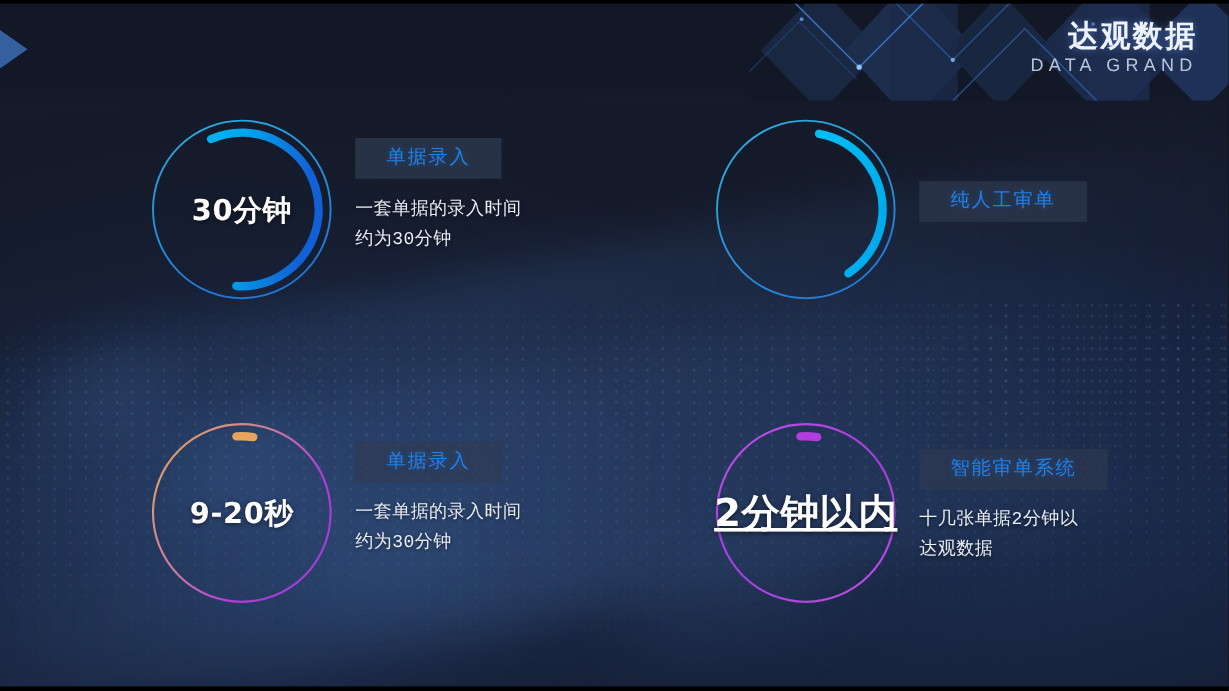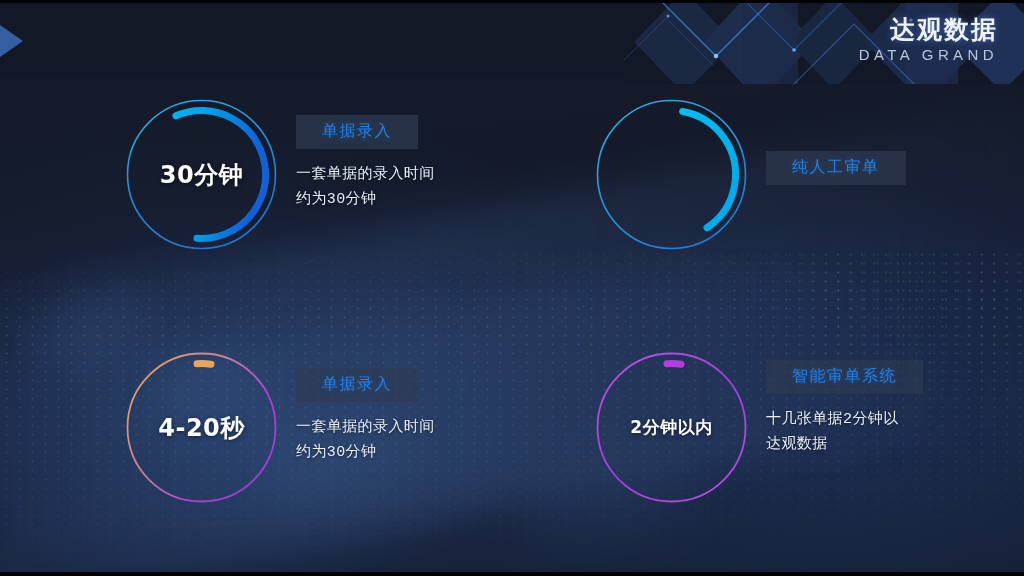--- a/index.html
+++ b/index.html
@@ -161,21 +161,21 @@
     align-items: center;
     justify-content: center;
     font-family: "DejaVu Sans", "Liberation Sans", sans-serif;
     font-size: 24px;
     font-weight: 700;
     color: #fdfdfe;
     letter-spacing: 0.5px;
     text-shadow: 0 1px 4px rgba(0,0,0,0.55);
     white-space: nowrap;
   }
-  .ring-value.wide { font-size: 17px; }
+  .ring-value.wide { font-size: 32px; text-decoration: underline; }
 
   .stat-text {
     position: absolute;
     top: 20px;
   }
   .chip {
     display: inline-block;
     background: rgba(41,52,73,0.92);
     padding: 7px 26px 9px 26px;
     font-family: "DejaVu Sans", "Liberation Sans", sans-serif;
@@ -315,21 +315,21 @@
             <stop offset="0%" stop-color="#e8a45e"></stop>
             <stop offset="38%" stop-color="#d07f9a"></stop>
             <stop offset="70%" stop-color="#b43de0"></stop>
             <stop offset="100%" stop-color="#9b3fd8"></stop>
           </linearGradient>
         </defs>
         <circle cx="77.5" cy="77.5" r="74" fill="none" stroke="url(#g3thin)" stroke-width="1.8" opacity="0.98"></circle>
         <circle cx="77.5" cy="77.5" r="64" fill="none" stroke="#e8a45e" stroke-width="7" stroke-linecap="round" stroke-dasharray="14 388" stroke-dashoffset="0" transform="rotate(-94 77.5 77.5)"></circle>
       </svg>
     </div>
-    <div class="ring-value">4-20秒</div>
+    <div class="ring-value">9-20秒</div>
     <div class="stat-text" style="left:172px; top:18px;">
       <div class="chip translucent">单据录入</div>
       <div class="desc">一套单据的录入时间
 约为30分钟</div>
     </div>
   </div>
 
   <div class="stat" style="left:594px; top:350px; width:350px; height:160px;">
     <div class="ring-wrap">
       <svg width="155" height="155" viewBox="0 0 155 155">
@@ -338,21 +338,21 @@
             <stop offset="0%" stop-color="#c24fe6"></stop>
             <stop offset="50%" stop-color="#a53ee0"></stop>
             <stop offset="100%" stop-color="#c04ce8"></stop>
           </linearGradient>
         </defs>
         <circle cx="77.5" cy="77.5" r="74" fill="none" stroke="url(#g4thin)" stroke-width="1.8" opacity="0.98"></circle>
         <circle cx="77.5" cy="77.5" r="64" fill="none" stroke="#b43de0" stroke-width="7" stroke-linecap="round" stroke-dasharray="14 388" stroke-dashoffset="0" transform="rotate(-94 77.5 77.5)"></circle>
       </svg>
     </div>
     <div class="ring-value wide">2分钟以内</div>
-    <div class="stat-text" style="left:172px; top:10px;">
+    <div class="stat-text" style="left:172px; top:24px;">
       <div class="chip translucent">智能审单系统</div>
       <div class="desc">十几张单据2分钟以
 达观数据</div>
     </div>
   </div>
 
   <div class="bar top"></div>
   <div class="bar bottom"></div>
 </div>
 

